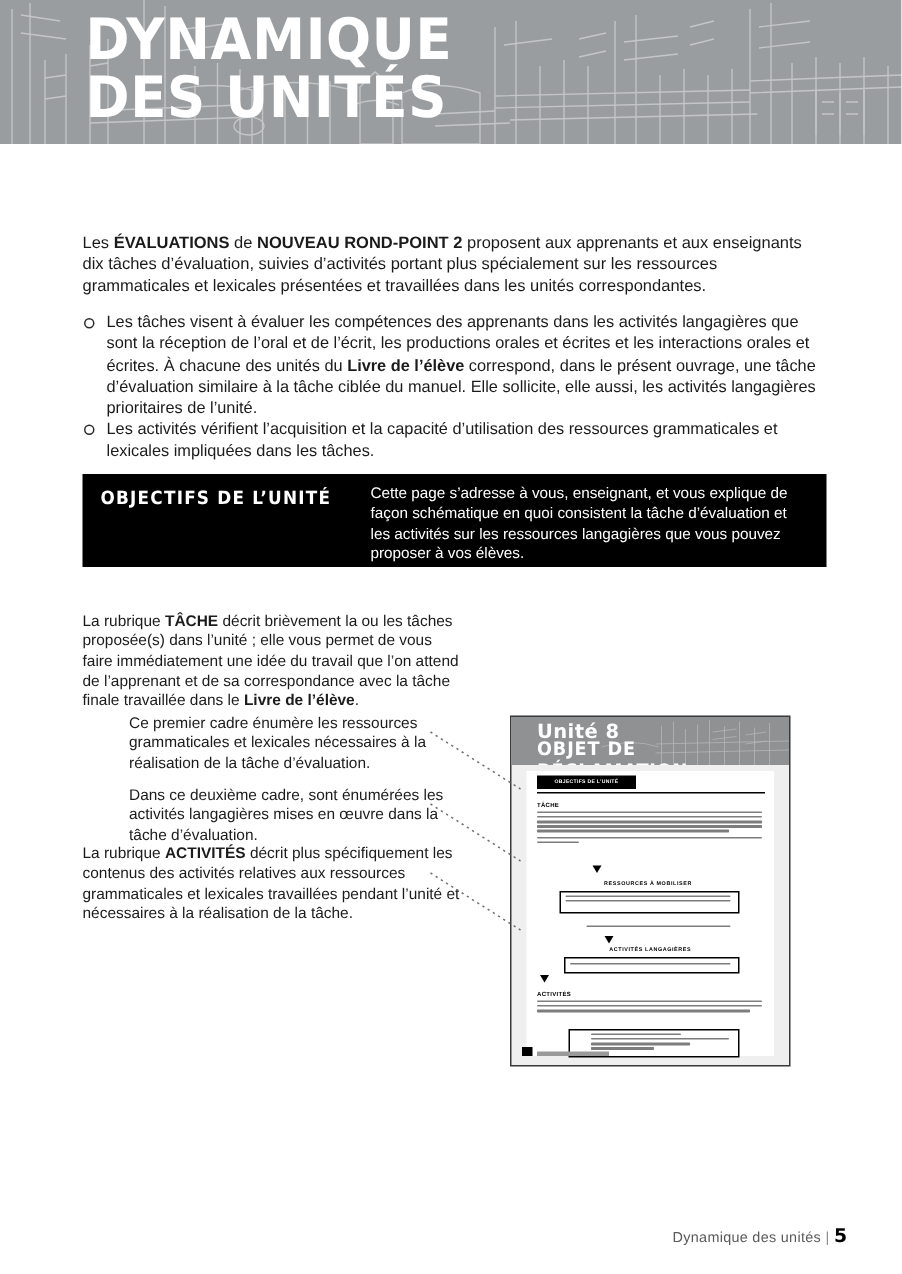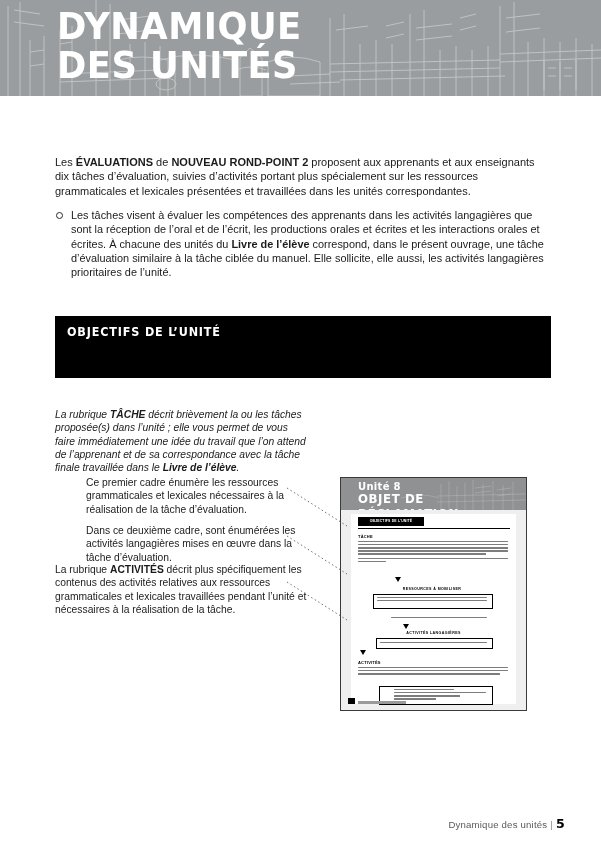--- a/index.html
+++ b/index.html
@@ -107,21 +107,20 @@
   }
 
   
   .tache-para {
     position: absolute;
     left: 55px; top: 408px;
     width: 252px;
     font-size: 10.3px;
     line-height: 13.3px;
     color: #1b1b1b;
-    font-style: italic;
   }
   .tache-para b { font-weight: bold; }
 
   .frame-para-1 {
     position: absolute;
     left: 86px; top: 476px;
     width: 228px;
     font-size: 10.3px;
     line-height: 13.3px;
     color: #1b1b1b;
@@ -172,21 +171,21 @@
     position: absolute; left: 0; top: 0;
     width: 185px; height: 32px;
     opacity: 0.5;
   }
   .thumb-unit {
     position: absolute;
     left: 17px; top: 3px;
     color: #ffffff;
     font-family: "DejaVu Sans", sans-serif;
     font-weight: bold;
-    font-size: 10px;
+    font-size: 13px;
     letter-spacing: 0.3px;
     z-index: 3;
   }
   .thumb-unit-title {
     position: absolute;
     left: 17px; top: 13px;
     color: #ffffff;
     font-family: "DejaVu Sans", sans-serif;
     font-weight: bold;
     font-size: 12.4px;
@@ -325,24 +324,29 @@
 DES UNITÉS</div>
 </div>
 
 <div class="intro">Les <b>ÉVALUATIONS</b> de <b>NOUVEAU ROND-POINT 2</b> proposent aux apprenants et aux enseignants dix tâches d’évaluation, suivies d’activités portant plus spécialement sur les ressources grammaticales et lexicales présentées et travaillées dans les unités correspondantes.</div>
 
 <div class="bullets">
   <div class="bullet-row">
     <span class="bullet-glyph"></span>
     <span>Les tâches visent à évaluer les compétences des apprenants dans les activités langagières que sont la réception de l’oral et de l’écrit, les productions orales et écrites et les interactions orales et écrites. À chacune des unités du <b>Livre de l’élève</b> correspond, dans le présent ouvrage, une tâche d’évaluation similaire à la tâche ciblée du manuel. Elle sollicite, elle aussi, les activités langagières prioritaires de l’unité.</span>
   </div>
+  <div class="bullet-row">
+    <span class="bullet-glyph"></span>
+    <span>Les activités vérifient l’acquisition et la capacité d’utilisation des ressources grammaticales et lexicales impliquées dans les tâches.</span>
+  </div>
 </div>
 
 <div class="objectifs">
   <div class="objectifs-title">OBJECTIFS DE L’UNITÉ</div>
+  <div class="objectifs-body">Cette page s’adresse à vous, enseignant, et vous explique de façon schématique en quoi consistent la tâche d’évaluation et les activités sur les ressources langagières que vous pouvez proposer à vos élèves.</div>
 </div>
 
 <div class="tache-para">La rubrique <b>TÂCHE</b> décrit brièvement la ou les tâches proposée(s) dans l’unité ; elle vous permet de vous faire immédiatement une idée du travail que l’on attend de l’apprenant et de sa correspondance avec la tâche finale travaillée dans le <b>Livre de l’élève</b>.</div>
 <div class="frame-para-1">Ce premier cadre énumère les ressources grammaticales et lexicales nécessaires à la réalisation de la tâche d’évaluation.</div>
 <div class="frame-para-2">Dans ce deuxième cadre, sont énumérées les activités langagières mises en œuvre dans la tâche d’évaluation.</div>
 <div class="activites-para">La rubrique <b>ACTIVITÉS</b> décrit plus spécifiquement les contenus des activités relatives aux ressources grammaticales et lexicales travaillées pendant l’unité et nécessaires à la réalisation de la tâche.</div>
 
 <svg class="leaders" viewBox="0 0 80 180">
   <g stroke="#6f6f6f" stroke-width="1" stroke-dasharray="1.5,2.6" fill="none">
     <line x1="2" y1="18" x2="62" y2="56"></line>

